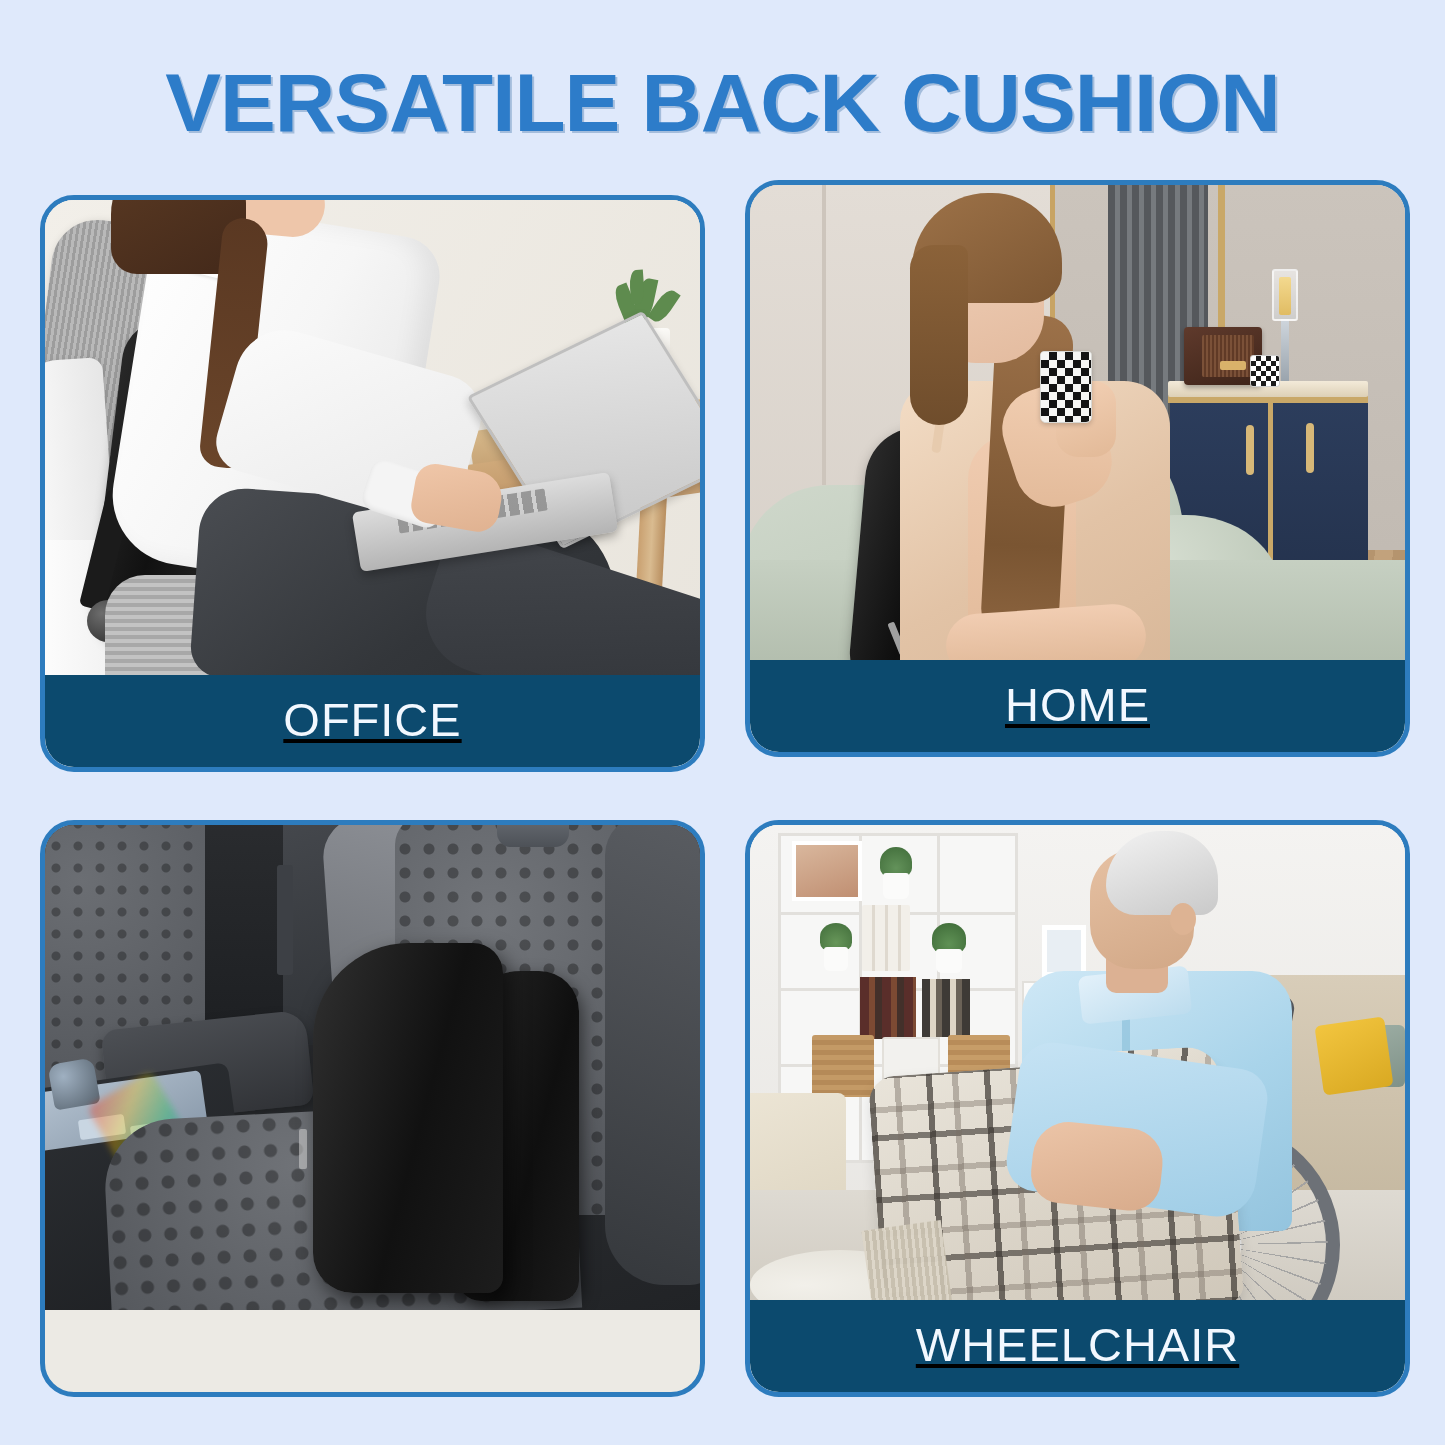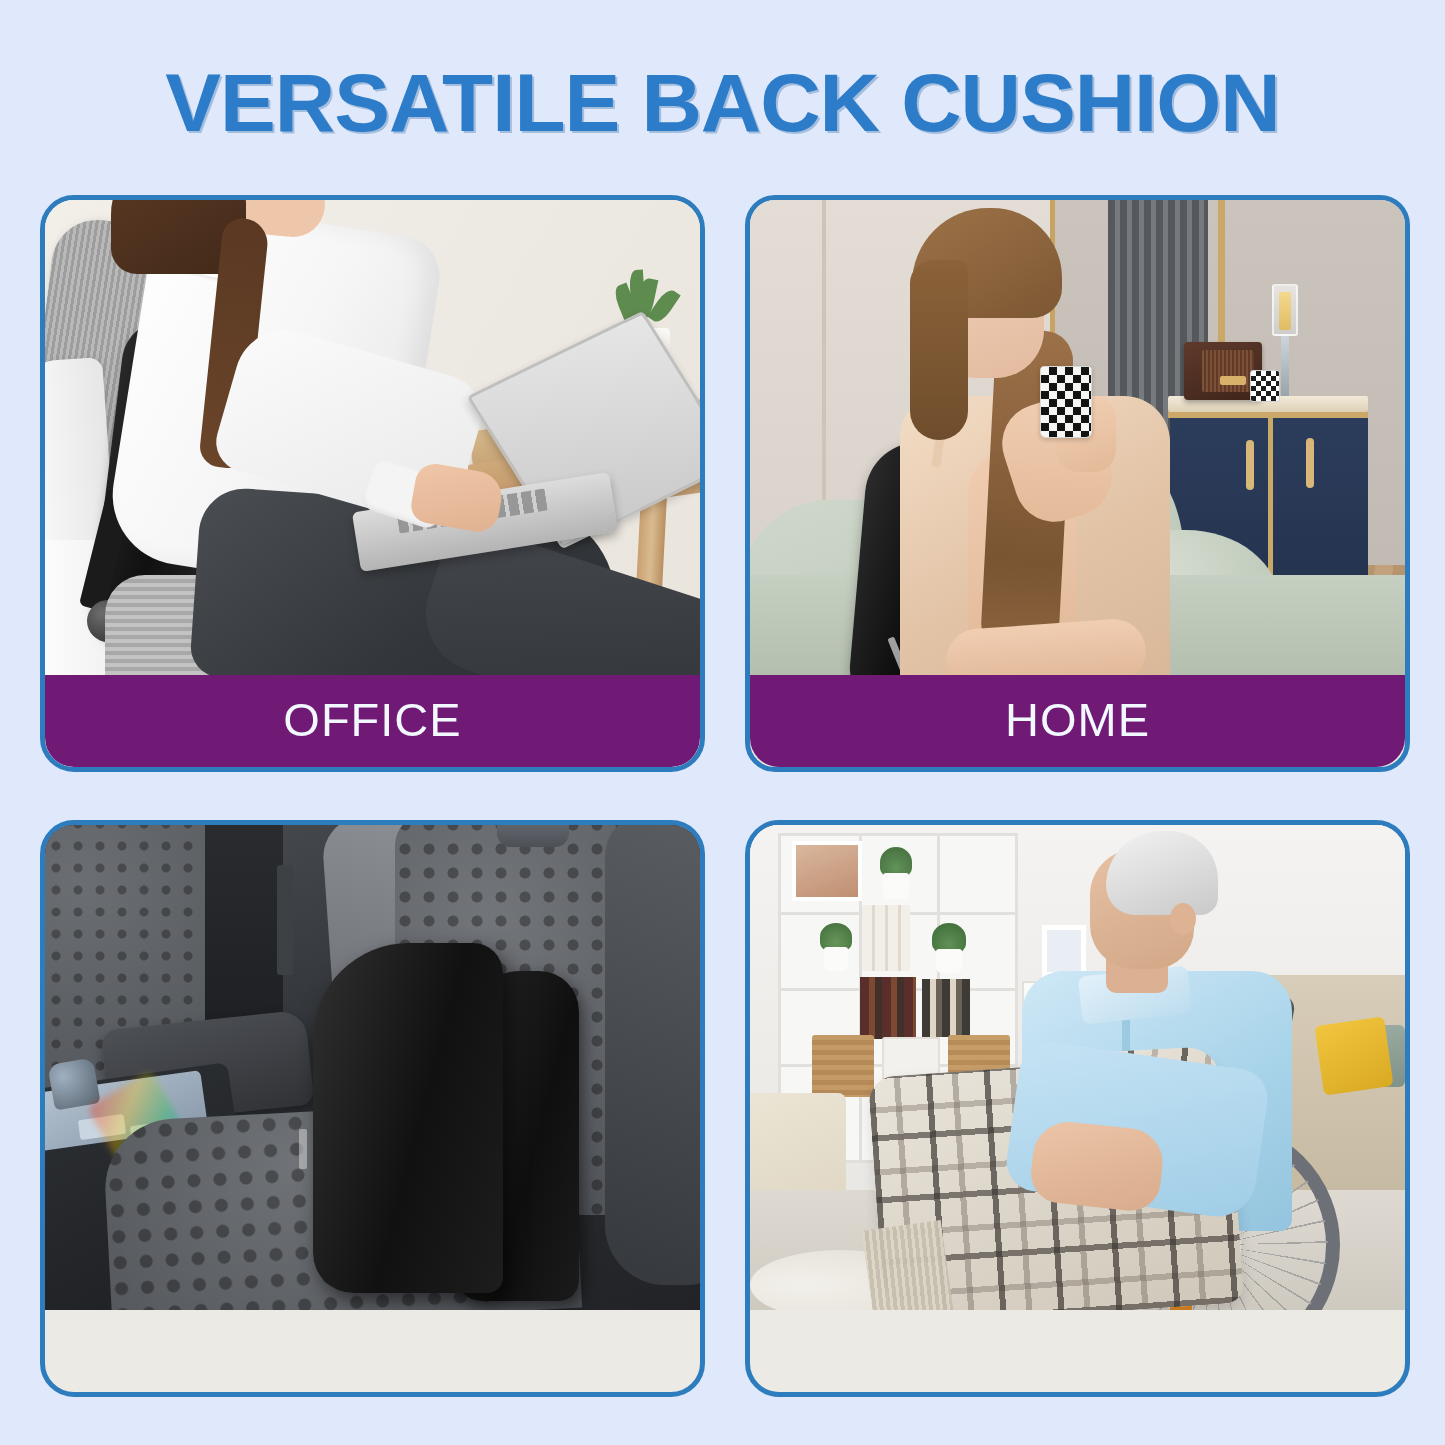--- a/index.html
+++ b/index.html
@@ -28,37 +28,37 @@
   
   .card {
     position: absolute;
     width: 665px; height: 577px;
     border: 5px solid #2d7cbe;
     border-radius: 34px;
     overflow: hidden;
     background: #eceae4;
   }
   .card.tl { left: 40px;  top: 195px; }
-  .card.tr { left: 745px; top: 195px; border-radius: 30px; }
+  .card.tr { left: 745px; top: 180px; }
   .card.bl { left: 40px;  top: 820px; }
   .card.br { left: 745px; top: 820px; }
 
   .photo {
     position: absolute; left: 0; top: 0;
     width: 100%; height: 485px;
     overflow: hidden;
   }
   .card.bl .photo, .card.br .photo { height: 485px; }
 
   .banner {
     position: absolute; left: 0; bottom: 0;
     width: 100%; height: 92px;
-    background: #701a75;
+    background: #0c4a6e;
     display: flex; align-items: center; justify-content: center;
-    border-bottom-left-radius: 29px; border-bottom-right-radius: 29px;
+    border-bottom-left-radius: 29px; border-bottom-right-radius: 29px; text-decoration: underline;
   }
   .banner span {
     color: #f2f8ff;
     font-size: 47px;
     font-weight: normal;
     letter-spacing: 1px;
     line-height: 1;
     transform: translateY(-2px);
   }
 
@@ -628,15 +628,18 @@
         <div class="head4"></div>
         <div class="hair4"></div>
         <div class="ear4"></div>
         <div class="blanket"></div>
         <div class="fringe"></div>
         <div class="blanket-waist"></div>
         <div class="arm4"></div>
         <div class="hands"></div>
       </div>
     </div>
+    <div class="banner">
+      <span>WHEELCHAIR</span>
+    </div>
   </div>
 
 </div>
 
 </body></html>

